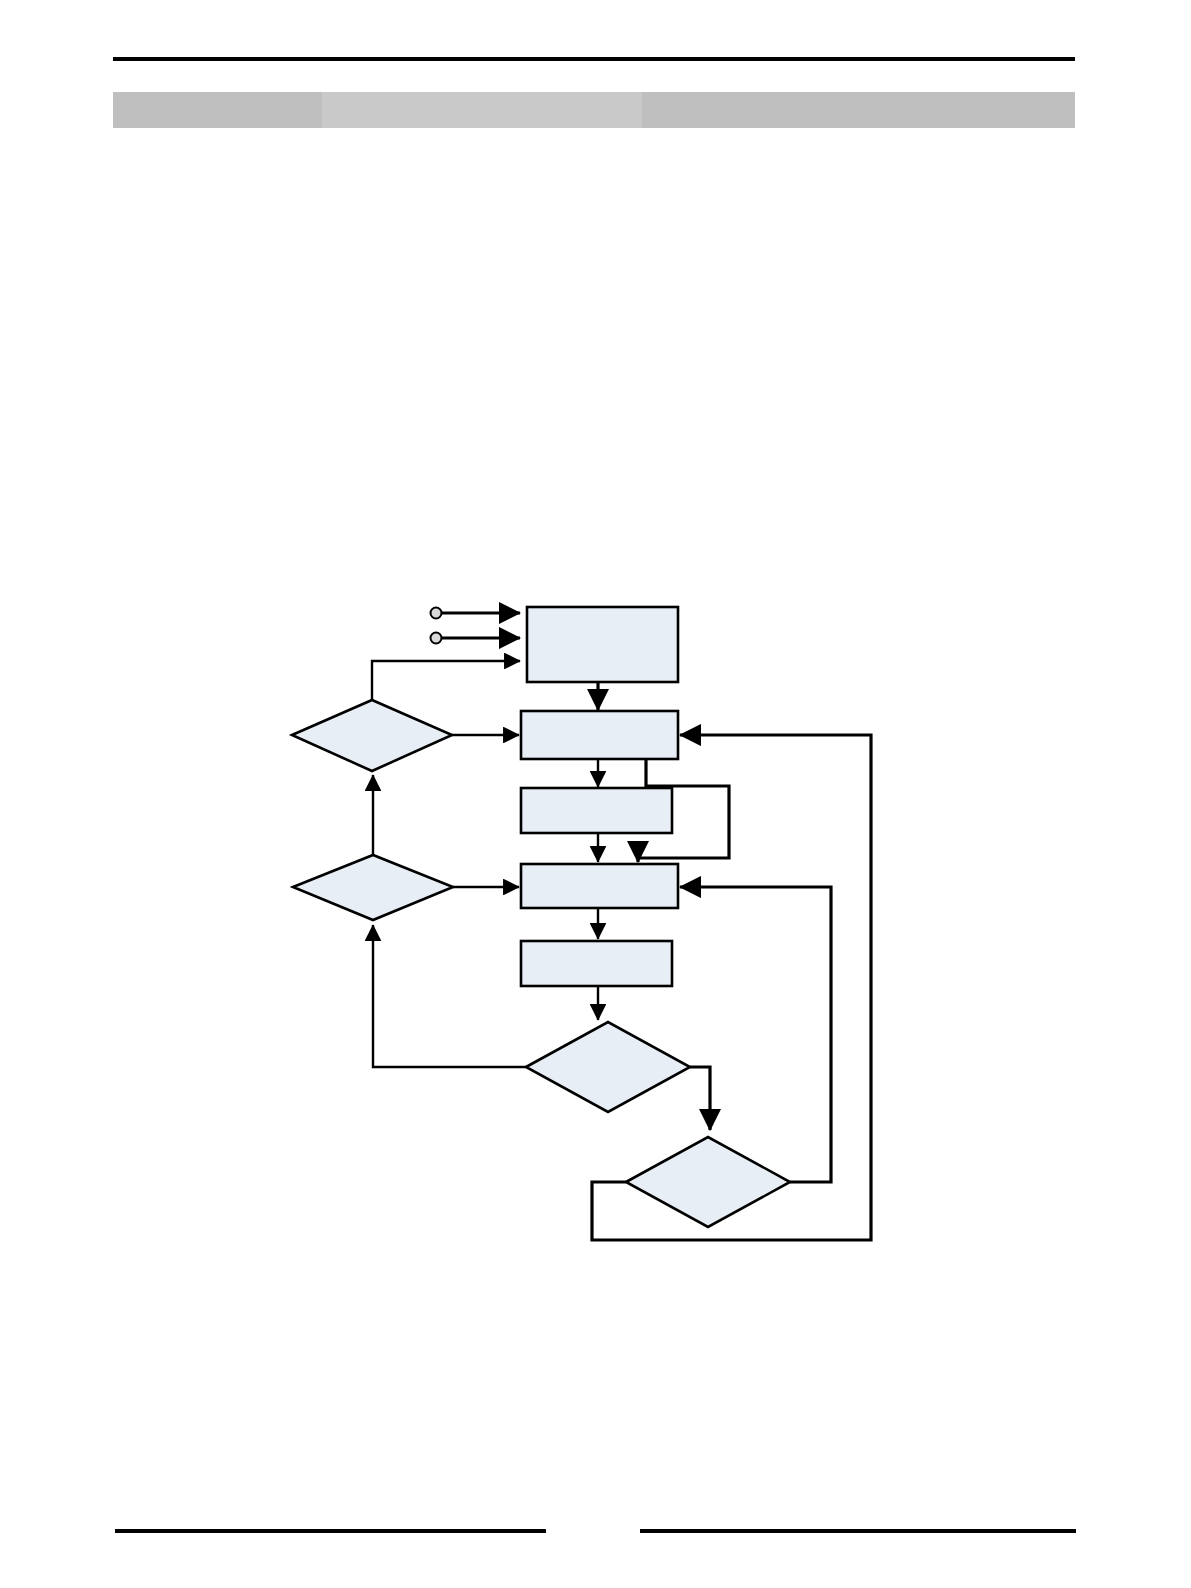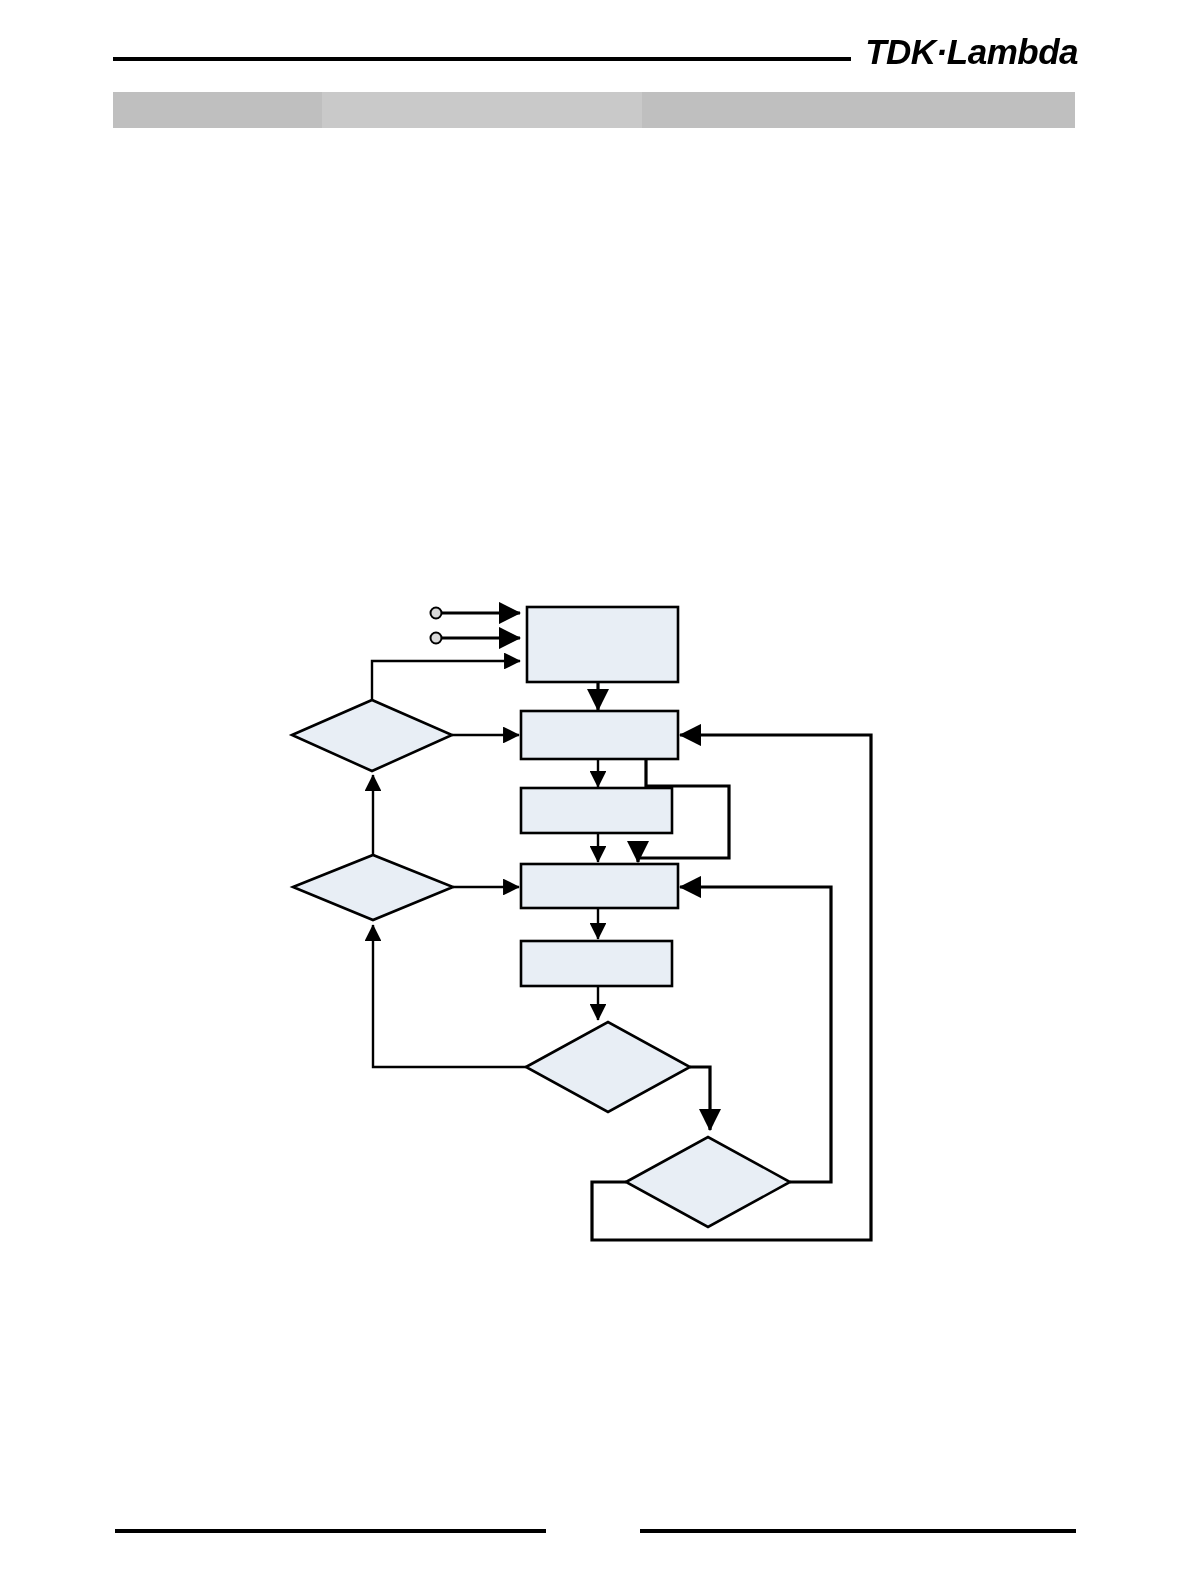--- a/index.html
+++ b/index.html
@@ -76,21 +76,20 @@
     height: 1588px;
   }
   .flowchart svg { display: block; }
 </style>
 </head>
 <body>
 
 <div class="page">
 
   <div class="header-rule"></div>
-  <div class="brand">TDK·Lambda</div>
 
   <div class="banner">
     <div class="banner-seg s1"></div>
     <div class="banner-seg s2"></div>
     <div class="banner-seg s3"></div>
   </div>
 
   <div class="flowchart">
     <svg width="1191" height="1588" viewBox="0 0 1191 1588" xmlns="http://www.w3.org/2000/svg">
       <defs>

